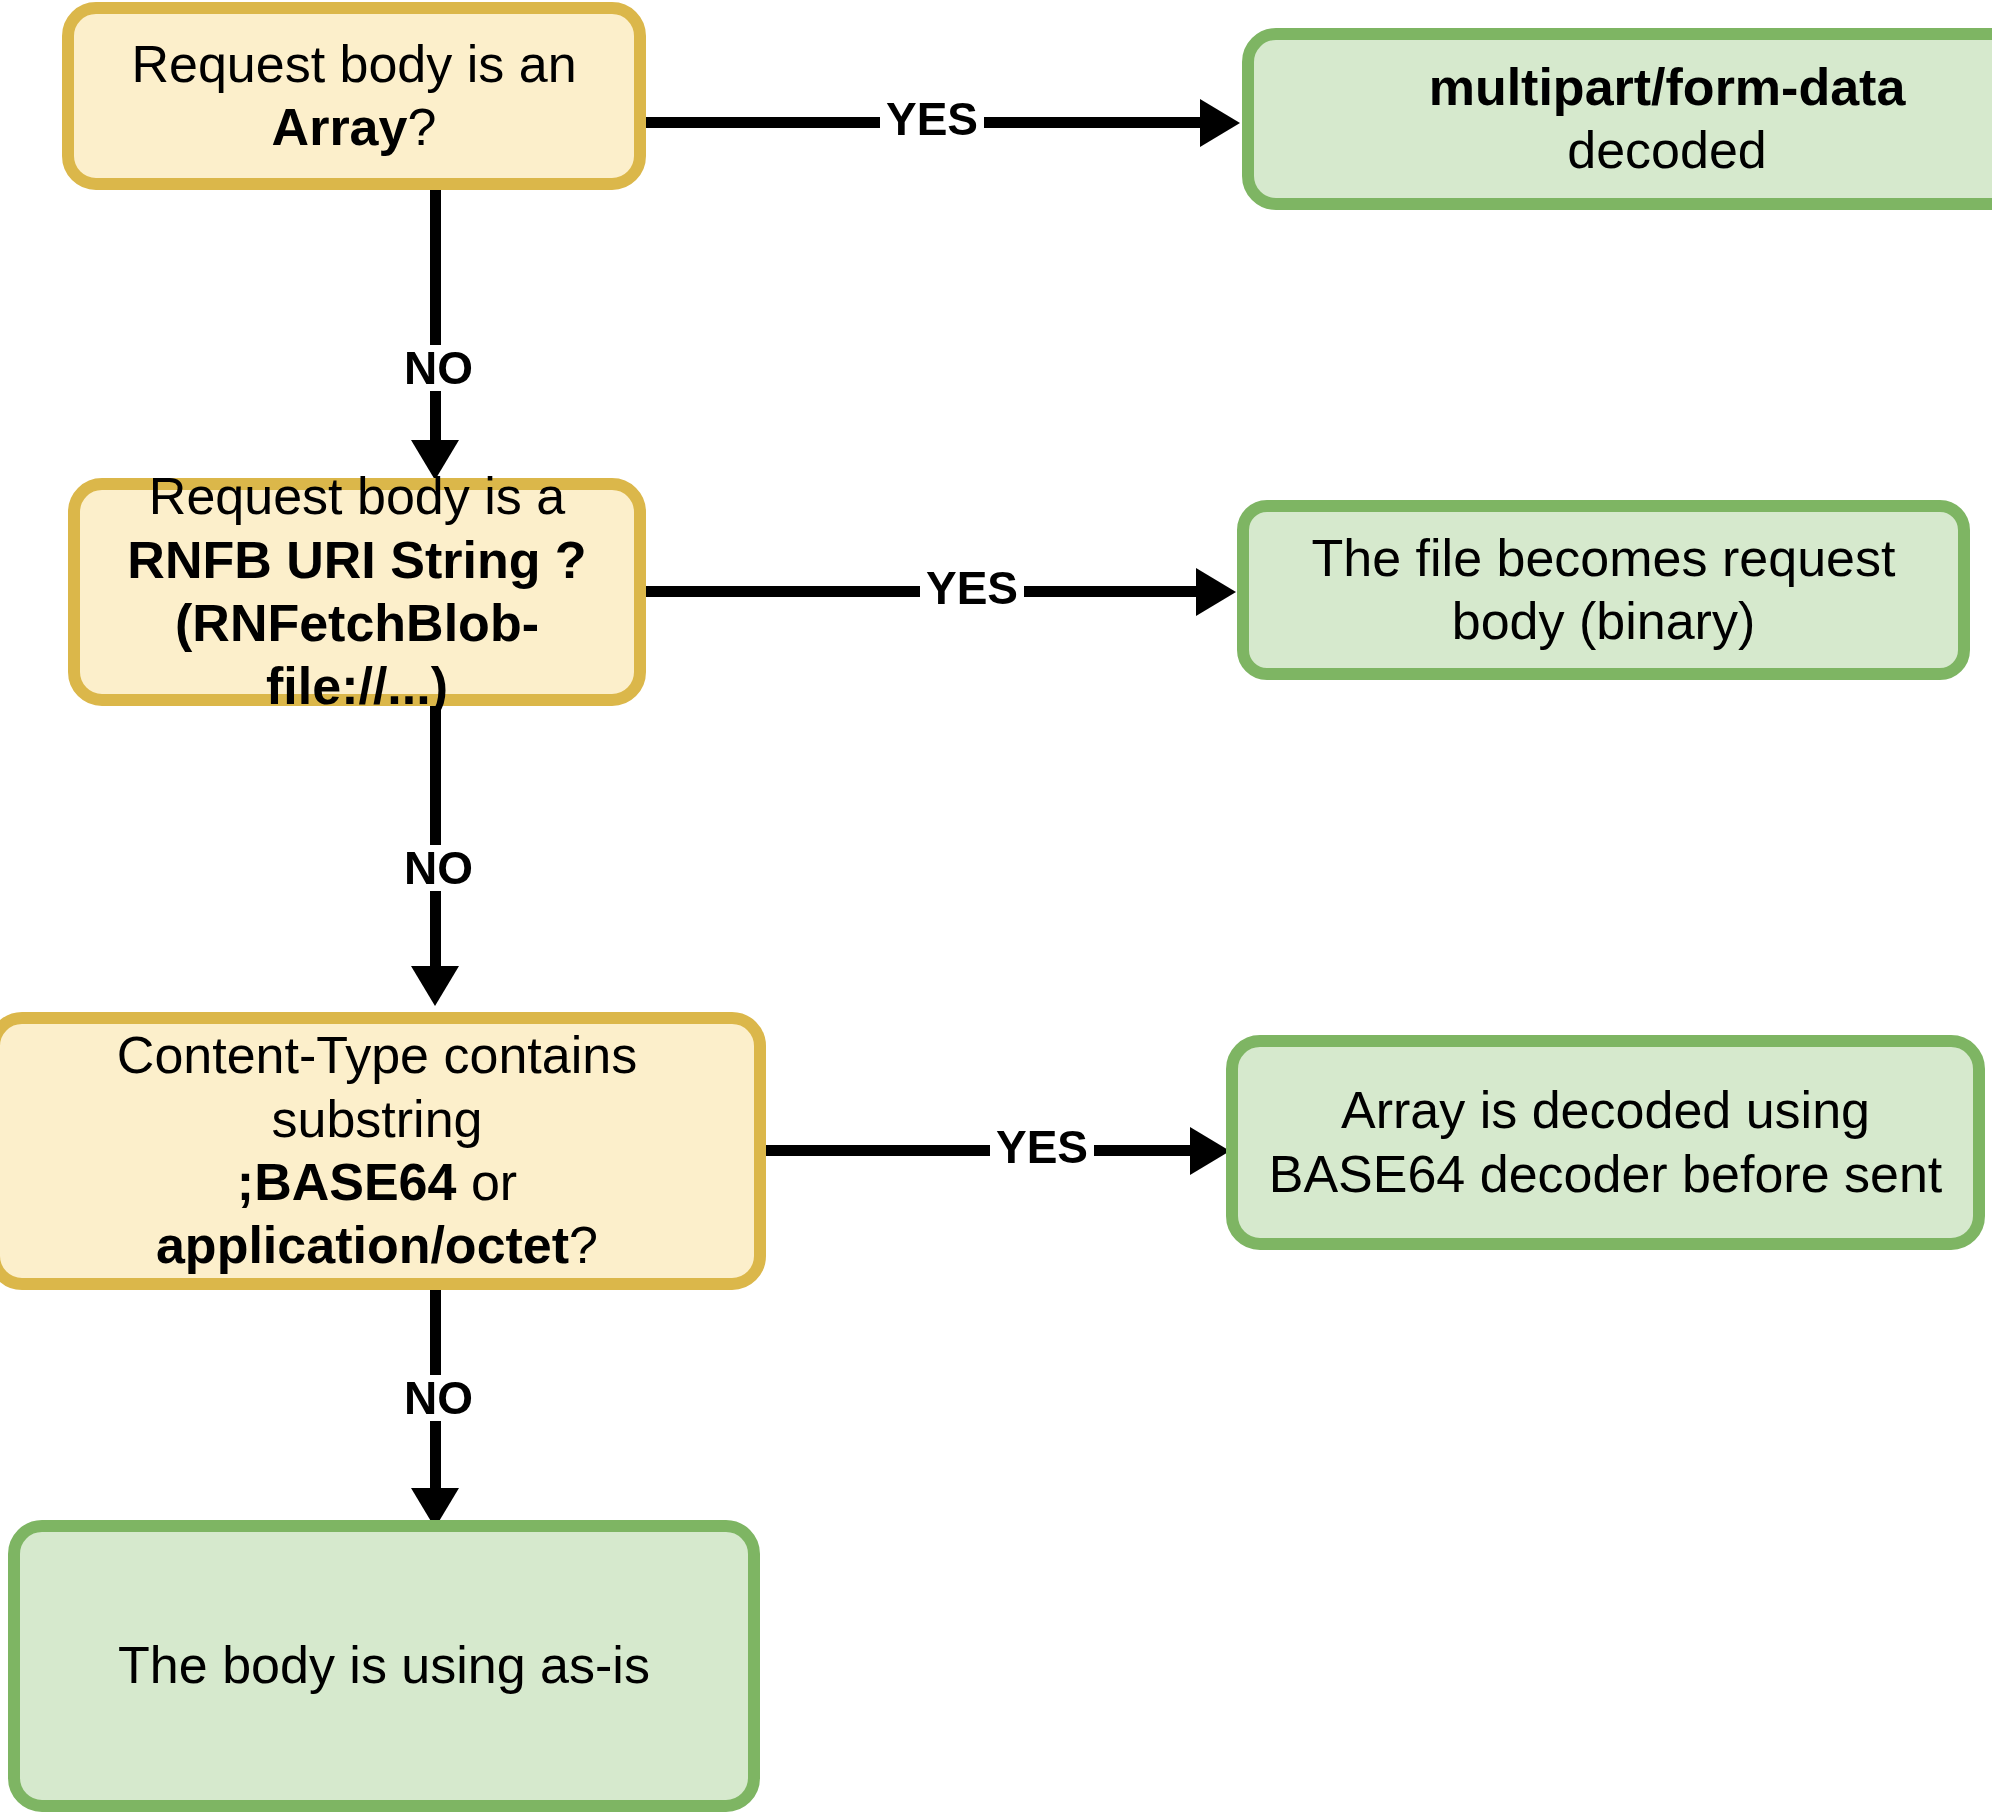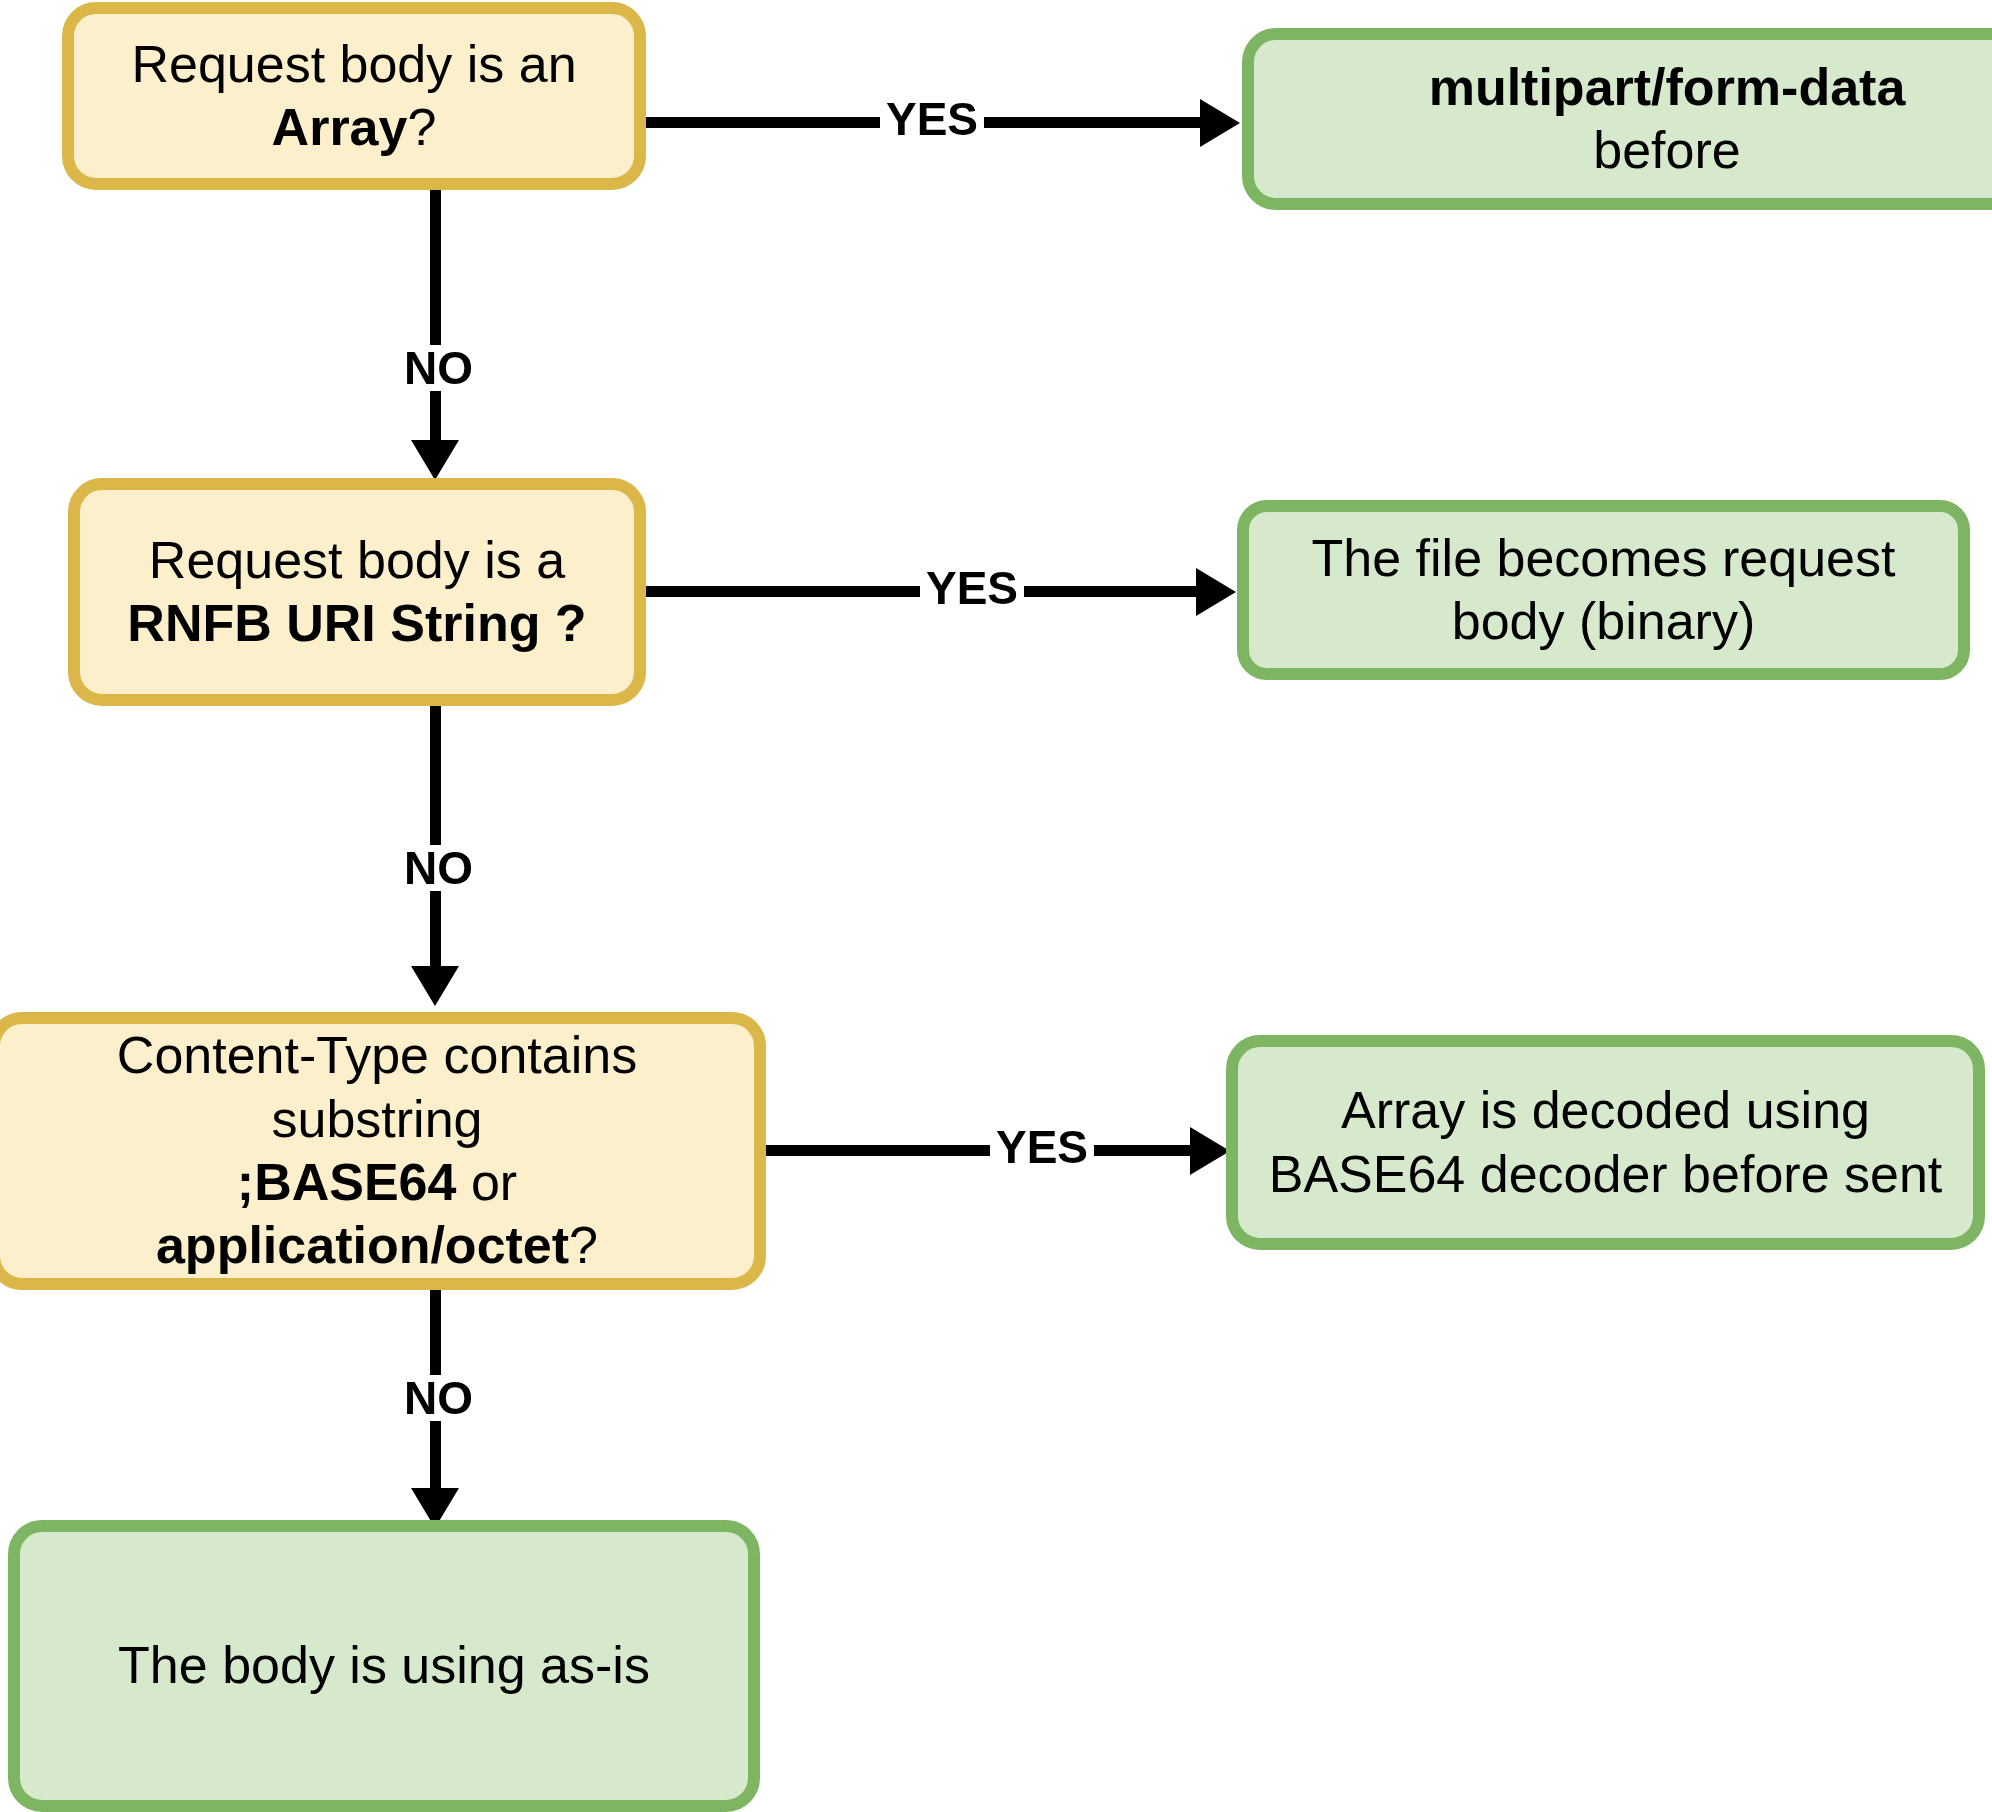--- a/index.html
+++ b/index.html
@@ -97,32 +97,33 @@
       </span>
   </div>
 
   <div class="hline" style="left:646px; top:117px; width:560px;"></div>
   <div class="arrow-right" style="left:1200px; top:99px;"></div>
   <div class="edge-label" style="left:880px; top:96px;">YES</div>
 
   <div class="node outcome" style="left:1242px; top:28px; width:850px; height:182px;">
     <span class="txt">
         <span style="display: block;"><b>multipart/form-data</b></span>
-        <span style="display: block;"><span>before</span></span>
+        <span style="display: block;"><span>decoded</span></span>
       </span>
   </div>
 
   <div class="vline" style="left:430px; top:190px; height:252px;"></div>
   <div class="arrow-down" style="left:411px; top:440px;"></div>
   <div class="edge-label" style="left:398px; top:345px;">NO</div>
 
   <div class="node decision" style="left:68px; top:478px; width:578px; height:228px;">
     <span class="txt">
         <span style="display: block;"><span>Request body is a</span></span>
         <span style="display: block;"><b>RNFB URI String ?</b></span>
+        <span style="display: block;"><b>(RNFetchBlob-file://...)</b></span>
       </span>
   </div>
 
   <div class="hline" style="left:646px; top:586px; width:556px;"></div>
   <div class="arrow-right" style="left:1196px; top:568px;"></div>
   <div class="edge-label" style="left:920px; top:565px;">YES</div>
 
   <div class="node outcome" style="left:1237px; top:500px; width:733px; height:180px;border-radius:30px;">
     <span class="txt">
         <span style="display: block;"><span>The file becomes request</span></span>

